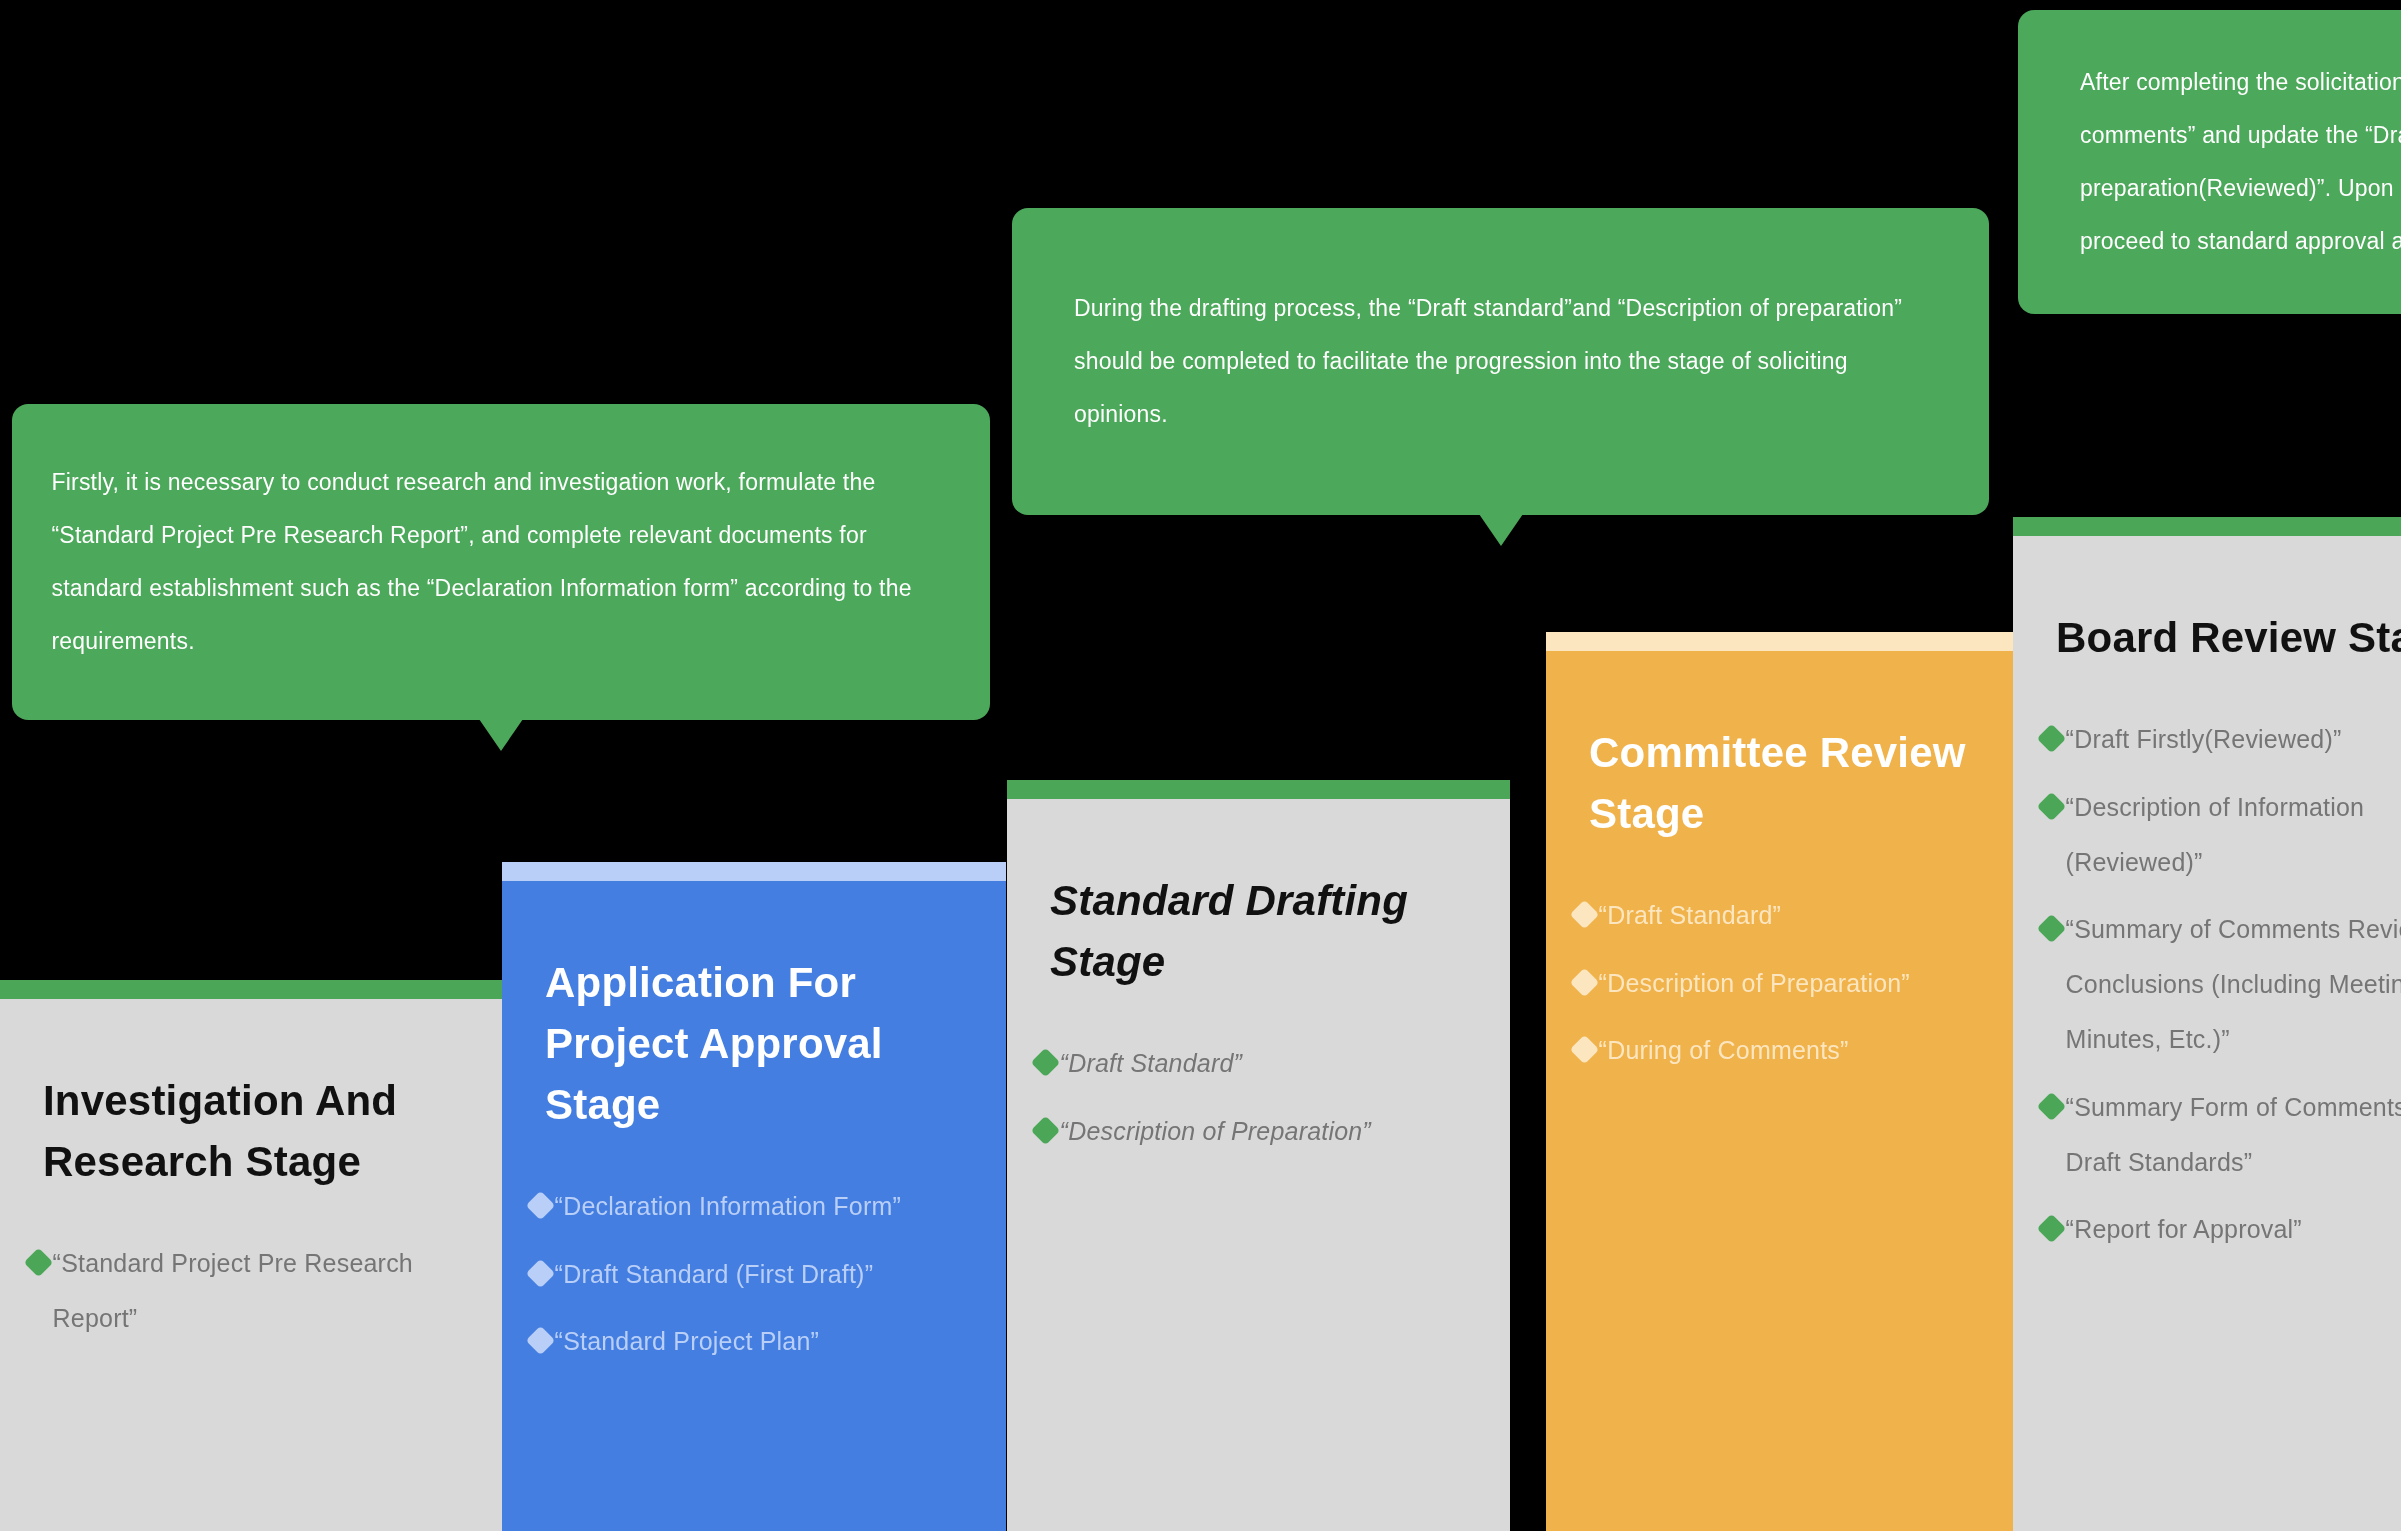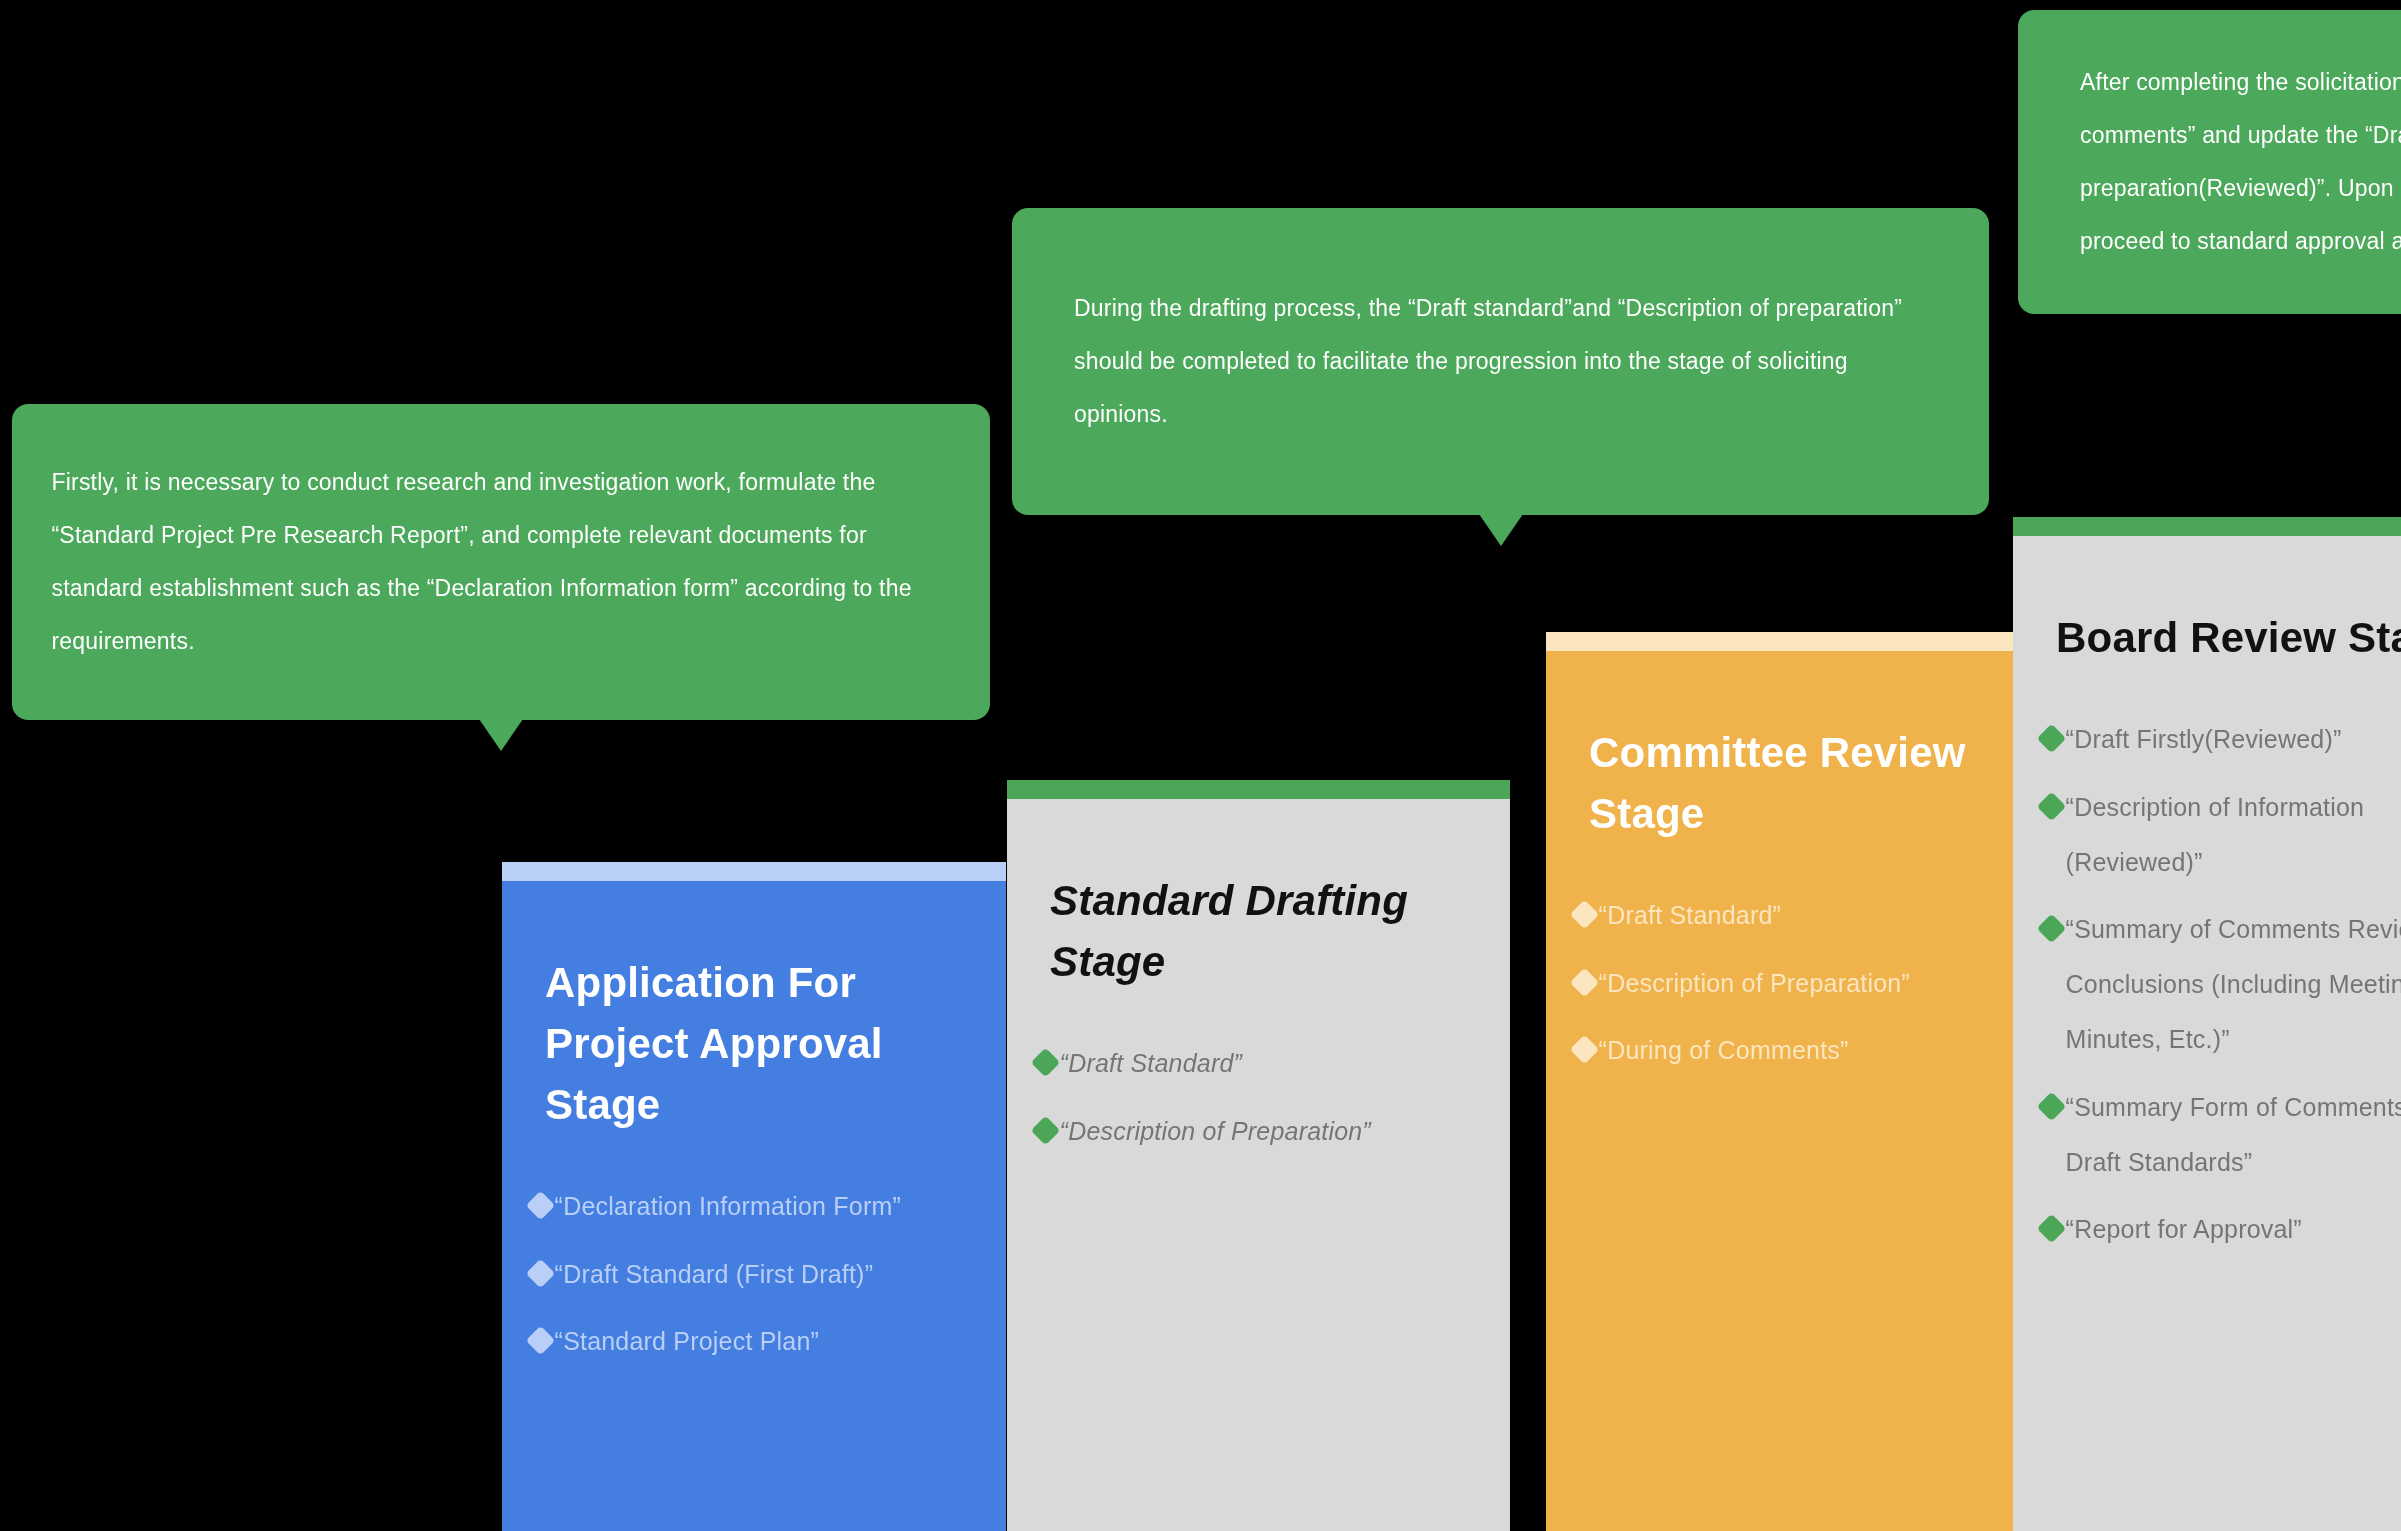--- a/index.html
+++ b/index.html
@@ -89,20 +89,30 @@
   <div class="callout" style="left: 1012px; top: 208px; width: 977px; height: 307px; border-radius: 16px; --body: #4CA85A; --text: #FFFFFF;">
     <div class="callout-text">During the drafting process, the “Draft standard”and “Description of preparation” should be completed to facilitate the progression into the stage of soliciting opinions.</div>
     <div class="callout-tail"></div>
   </div>
 
   <div class="callout" style="left: 2018px; top: 9.6px; width: 987px; height: 304px; --body: #4CA85A; --text: #FFFFFF;">
     <div class="callout-text">After completing the solicitation of opinions, it is required to fill in the “Summary of comments” and update the “Draft standard(Reviewed)” and “Description of preparation(Reviewed)”. Upon approval of the standard review, the process will proceed to standard approval and publication.</div>
 
   </div>
 
+  <section class="card" style="left: 0px; top: 980px; width: 502px; height: 551px; --bar: #4BA757; --body: #D9D9D9; --title: #111111; --item: #757575; --diamond: #4BA757;">
+    <div class="card-bar"></div>
+    <h2 class="card-title">Investigation And Research Stage</h2>
+    <ul class="card-items">
+      <li>
+        <span class="diamond"></span>
+        <span>“Standard Project Pre Research Report”</span>
+      </li>
+    </ul>
+  </section>
 
   <section class="card" style="left: 502px; top: 862px; width: 504px; height: 809px; --bar: #B9CFF8; --body: #447EE0; --title: #FFFFFF; --item: #B9CFF8; --diamond: #B9CFF8;">
     <div class="card-bar"></div>
     <h2 class="card-title">Application For Project Approval Stage</h2>
     <ul class="card-items">
       <li>
         <span class="diamond"></span>
         <span>“Declaration Information Form”</span>
       </li>
       <li>

